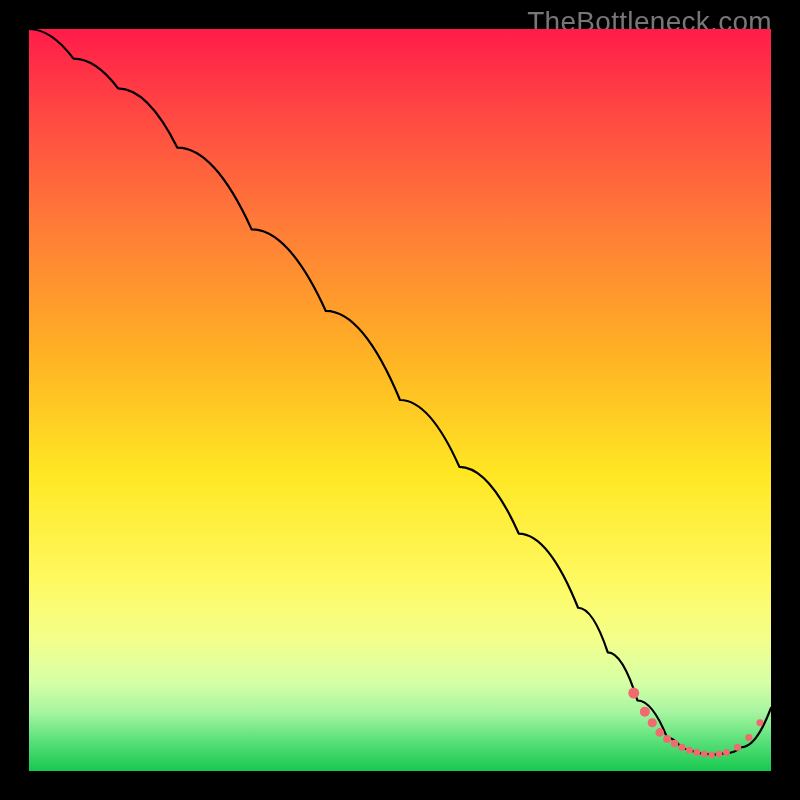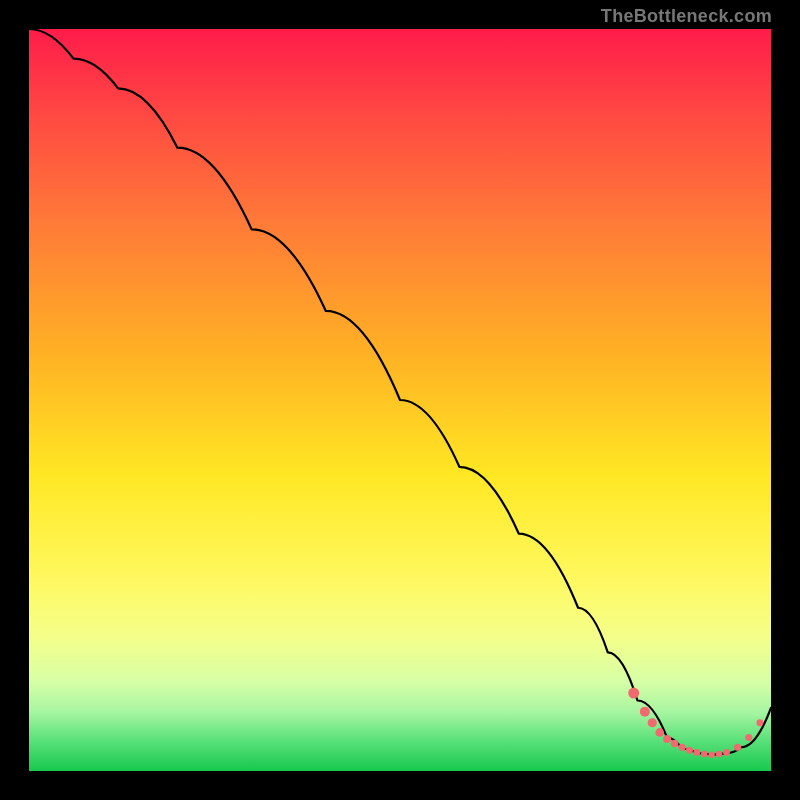--- a/index.html
+++ b/index.html
@@ -37,23 +37,23 @@
       #a8f5a1 92%,
       #58e079 96%,
       #18c84e 100%
     );
   }
   .watermark {
     position: absolute;
     top: 6px;
     right: 28px;
     color: #777777;
-    font-size: 18px;
+    font-size: 28px;
     letter-spacing: 0.3px;
-    font-weight: 700;
+    font-weight: 400;
     user-select: none;
   }
   svg.curve {
     position: absolute;
     left: 0;
     top: 0;
     width: 742px;
     height: 742px;
     overflow: visible;
   }

